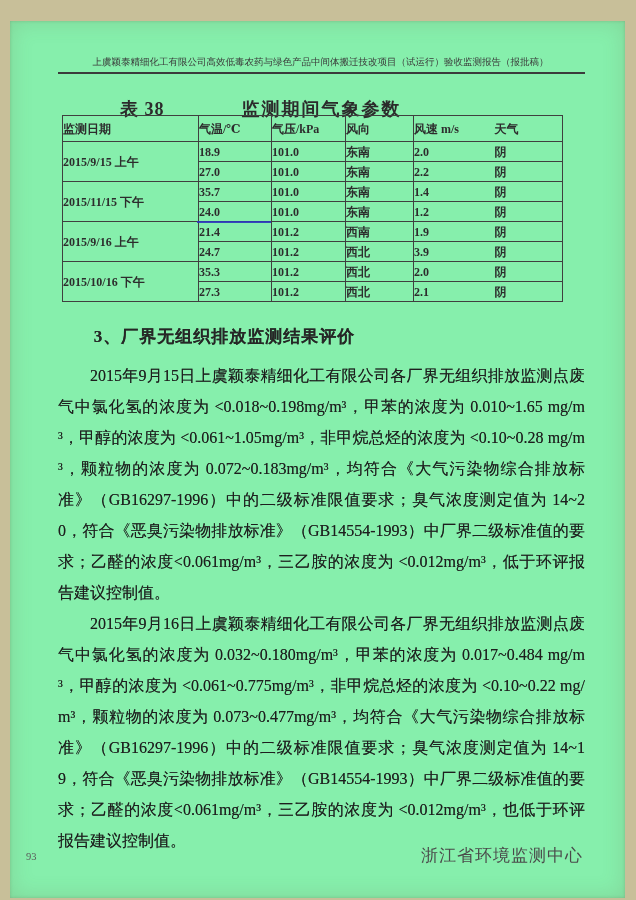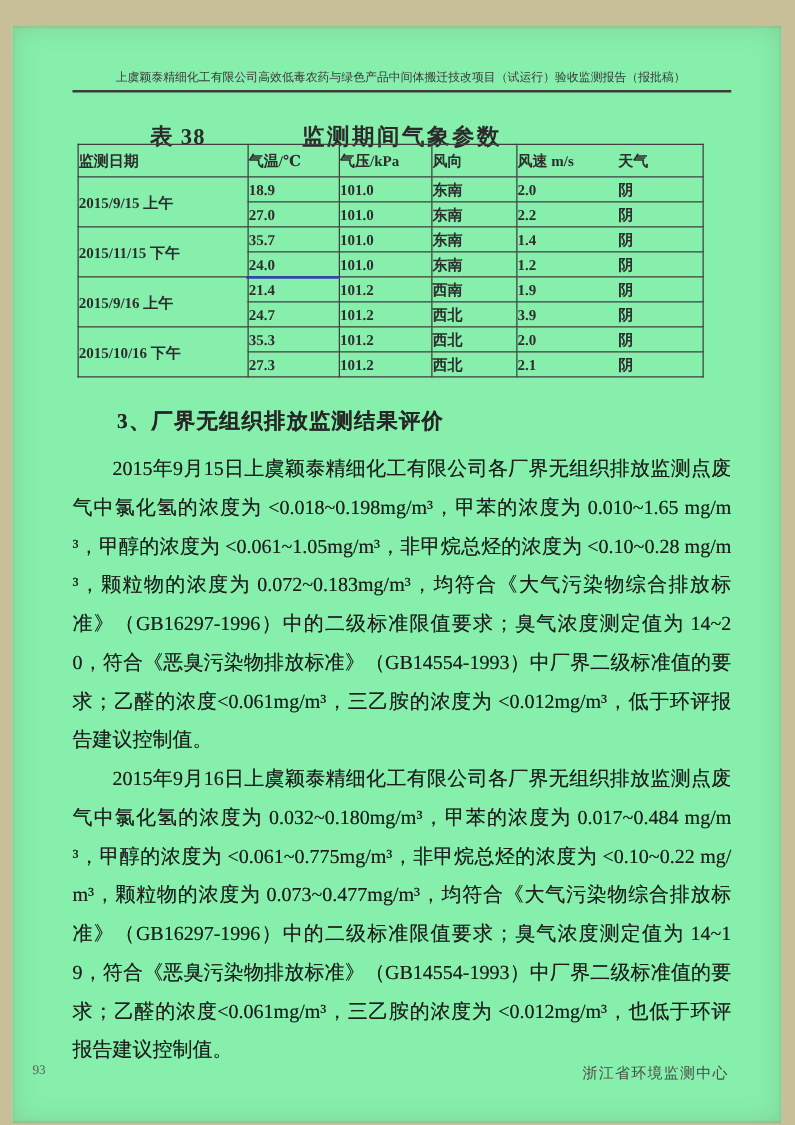--- a/index.html
+++ b/index.html
@@ -67,21 +67,21 @@
     text-align:justify; text-indent:2em;
     text-shadow:0 0 .5px rgba(0,0,0,.55);
     word-break:break-all;
   }
   .footer-pageno {
     position:absolute; bottom:36px; left:0; right:0;
     text-align:left; font-size:10.5px; color:#5a5a5a;margin-left:16px;
   }
   .footer-org {
     position:absolute; bottom:31px; right:42px;
-    font-size:12px; color:#4a4a4a; letter-spacing:1px;
+    font-size:17px; color:#4a4a4a; letter-spacing:1px;
     filter: blur(.25px);
   }
 </style>
 </head>
 <body>
 
 <div class="page">
 
   <div class="running-head">上虞颖泰精细化工有限公司高效低毒农药与绿色产品中间体搬迁技改项目（试运行）验收监测报告（报批稿）</div>
   <div class="head-rule"></div>

